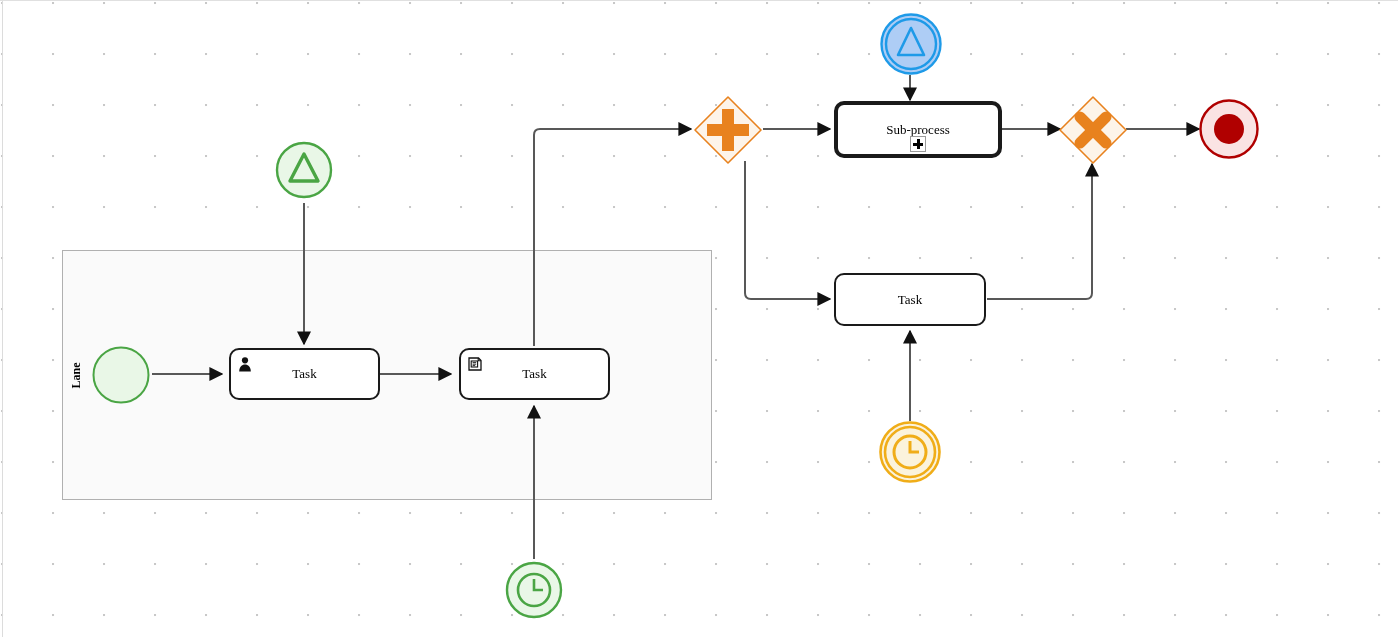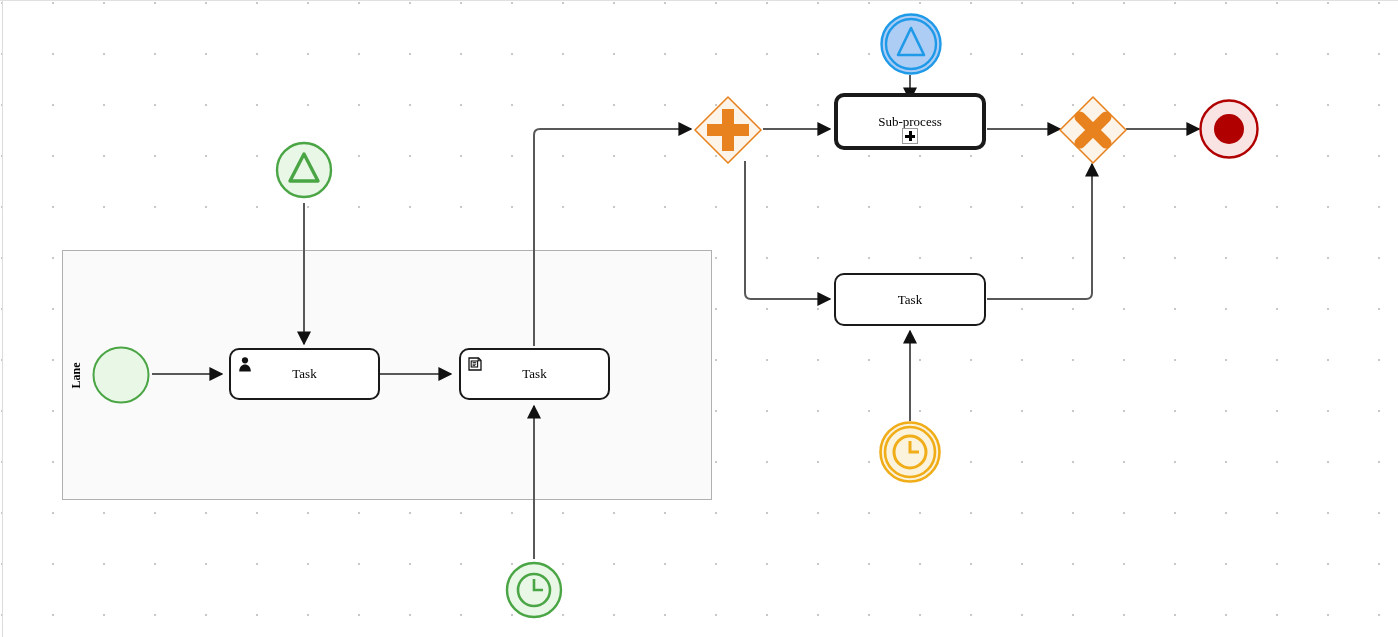--- a/index.html
+++ b/index.html
@@ -244,21 +244,21 @@
   <div class="activity" style="left:459px; top:347px; width:151px; height:52px;">
     <svg class="task-marker" viewBox="0 0 16 16">
       <path d="M 2 2 L 11.5 2 L 14 4.5 L 14 14 L 2 14 Z" fill="#ffffff" stroke="#111111" stroke-width="1.3"></path>
       <path d="M 11.2 2 L 11.2 4.8 L 14 4.8" fill="none" stroke="#111111" stroke-width="1.1"></path>
       <rect x="4.2" y="5" width="6.4" height="6" fill="none" stroke="#111111" stroke-width="1.1"></rect>
       <path d="M 5.6 6.6 L 9.2 6.6 M 5.6 8.2 L 9.2 8.2 M 5.6 9.6 L 8.2 9.6" stroke="#111111" stroke-width="0.9"></path>
     </svg>
     <span class="label">Task</span>
   </div>
 
-  <div class="activity thick" style="left:834px; top:92px; width:152px; height:57px;">
+  <div class="activity thick" style="left:834px; top:100px; width:168px; height:57px;">
     <span class="label">Sub-process</span>
     <span class="collapse-marker"></span>
   </div>
 
   <div class="activity" style="left:834px; top:272px; width:152px; height:53px;">
     <span class="label">Task</span>
   </div>
 
 </div>
 

